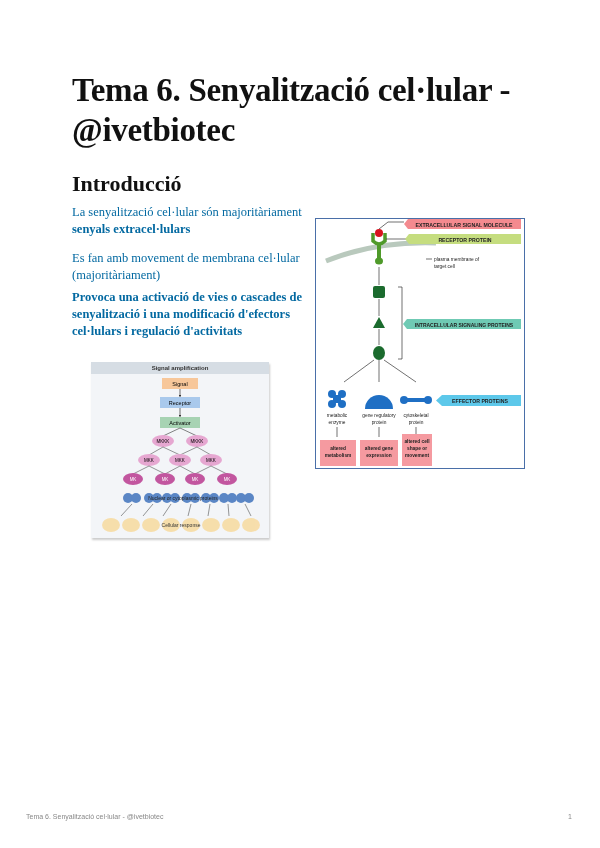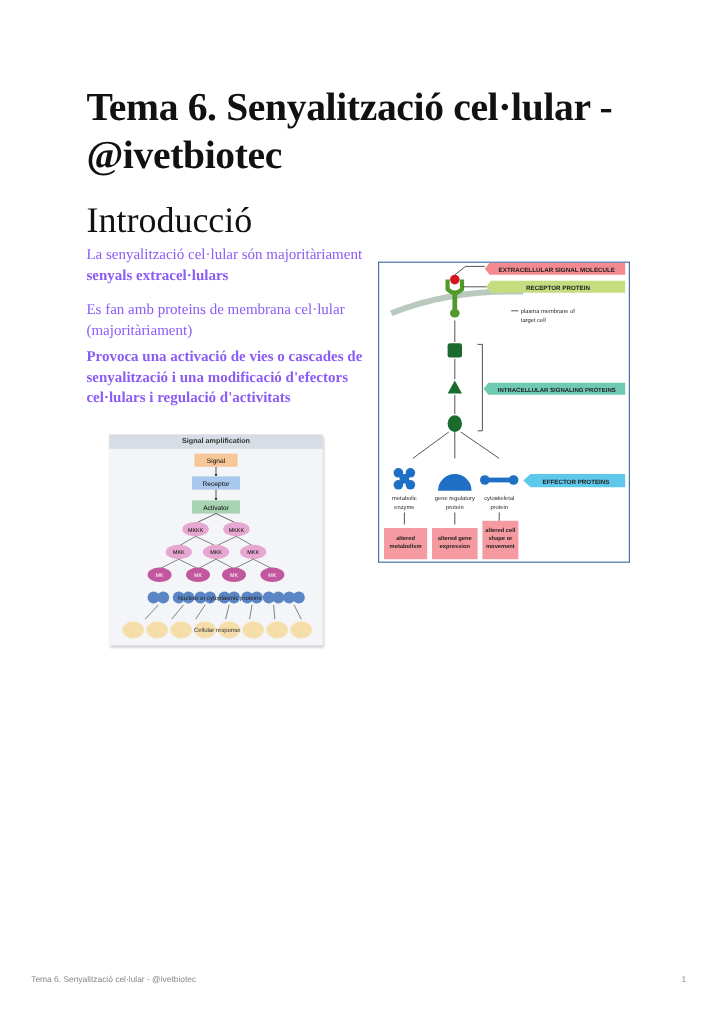--- a/index.html
+++ b/index.html
@@ -1,38 +1,38 @@
 <!DOCTYPE html>
 <html><head>
 <meta charset="utf-8">
 <style>
   html, body { margin: 0; padding: 0; background: #ffffff; }
   body { width: 600px; height: 848px; position: relative; overflow: hidden; font-family: "Liberation Serif", serif; color: #111; }
   .title { position: absolute; left: 72px; top: 70px; width: 470px; font-size: 33px; font-weight: bold; line-height: 40px; margin: 0; letter-spacing: -0.3px; }
-  .h2 { position: absolute; left: 72px; top: 170px; font-size: 30px; font-weight: normal; margin: 0; line-height: 28px; }
-  .para { position: absolute; left: 72px; width: 230px; font-size: 12.5px; line-height: 17px; margin: 0; color: #8b5cf6; }
+  .h2 { position: absolute; left: 72px; top: 170px; font-size: 22px; font-weight: bold; margin: 0; line-height: 28px; }
+  .para { position: absolute; left: 72px; width: 230px; font-size: 12.5px; line-height: 17px; margin: 0; color: #0369a1; }
   .p1 { top: 204px; }
   .p2 { top: 250px; }
   .p3 { top: 289px; font-weight: bold; }
   .bold { font-weight: bold; }
   .fig-left { position: absolute; left: 91px; top: 362px; width: 178px; height: 176px; background: #f3f5f8; box-shadow: 1px 2px 2px #ccc; }
   .fig-left .hdr { height: 12px; background: #d6dde4; font-family: "Liberation Sans", sans-serif; font-size: 6px; text-align: center; line-height: 12px; font-weight: bold; color: #333; }
   .fig-right { position: absolute; left: 315px; top: 218px; width: 210px; height: 251px; background: #ffffff; border: 1px solid #4a6fa8; box-sizing: border-box; }
   .footer { position: absolute; left: 26px; top: 813px; font-family: "Liberation Sans", sans-serif; font-size: 7px; color: #888; }
   .pagenum { position: absolute; left: 568px; top: 813px; font-family: "Liberation Sans", sans-serif; font-size: 7px; color: #888; }
   svg text { font-family: "Liberation Sans", sans-serif; }
 </style>
 </head>
 <body>
 
 <h1 class="title">Tema 6. Senyalització cel·lular - @ivetbiotec</h1>
 <h2 class="h2">Introducció</h2>
 
 <p class="para p1"><span>La senyalització cel·lular són majoritàriament </span><span class="bold">senyals extracel·lulars</span></p>
-<p class="para p2">Es fan amb proteins de membrana cel·lular (majoritàriament)</p>
+<p class="para p2">Es fan amb movement de membrana cel·lular (majoritàriament)</p>
 <p class="para p3">Provoca una activació de vies o cascades de senyalització i una modificació d'efectors cel·lulars i regulació d'activitats</p>
 
 <div class="fig-left">
   <div class="hdr">Signal amplification</div>
   <svg width="178" height="164" viewBox="0 0 178 164">
     <defs>
       <marker id="ah" markerWidth="4" markerHeight="4" refX="2" refY="2" orient="auto">
           <path d="M0,0 L4,2 L0,4 z" fill="#333"></path>
         </marker>
     </defs>

